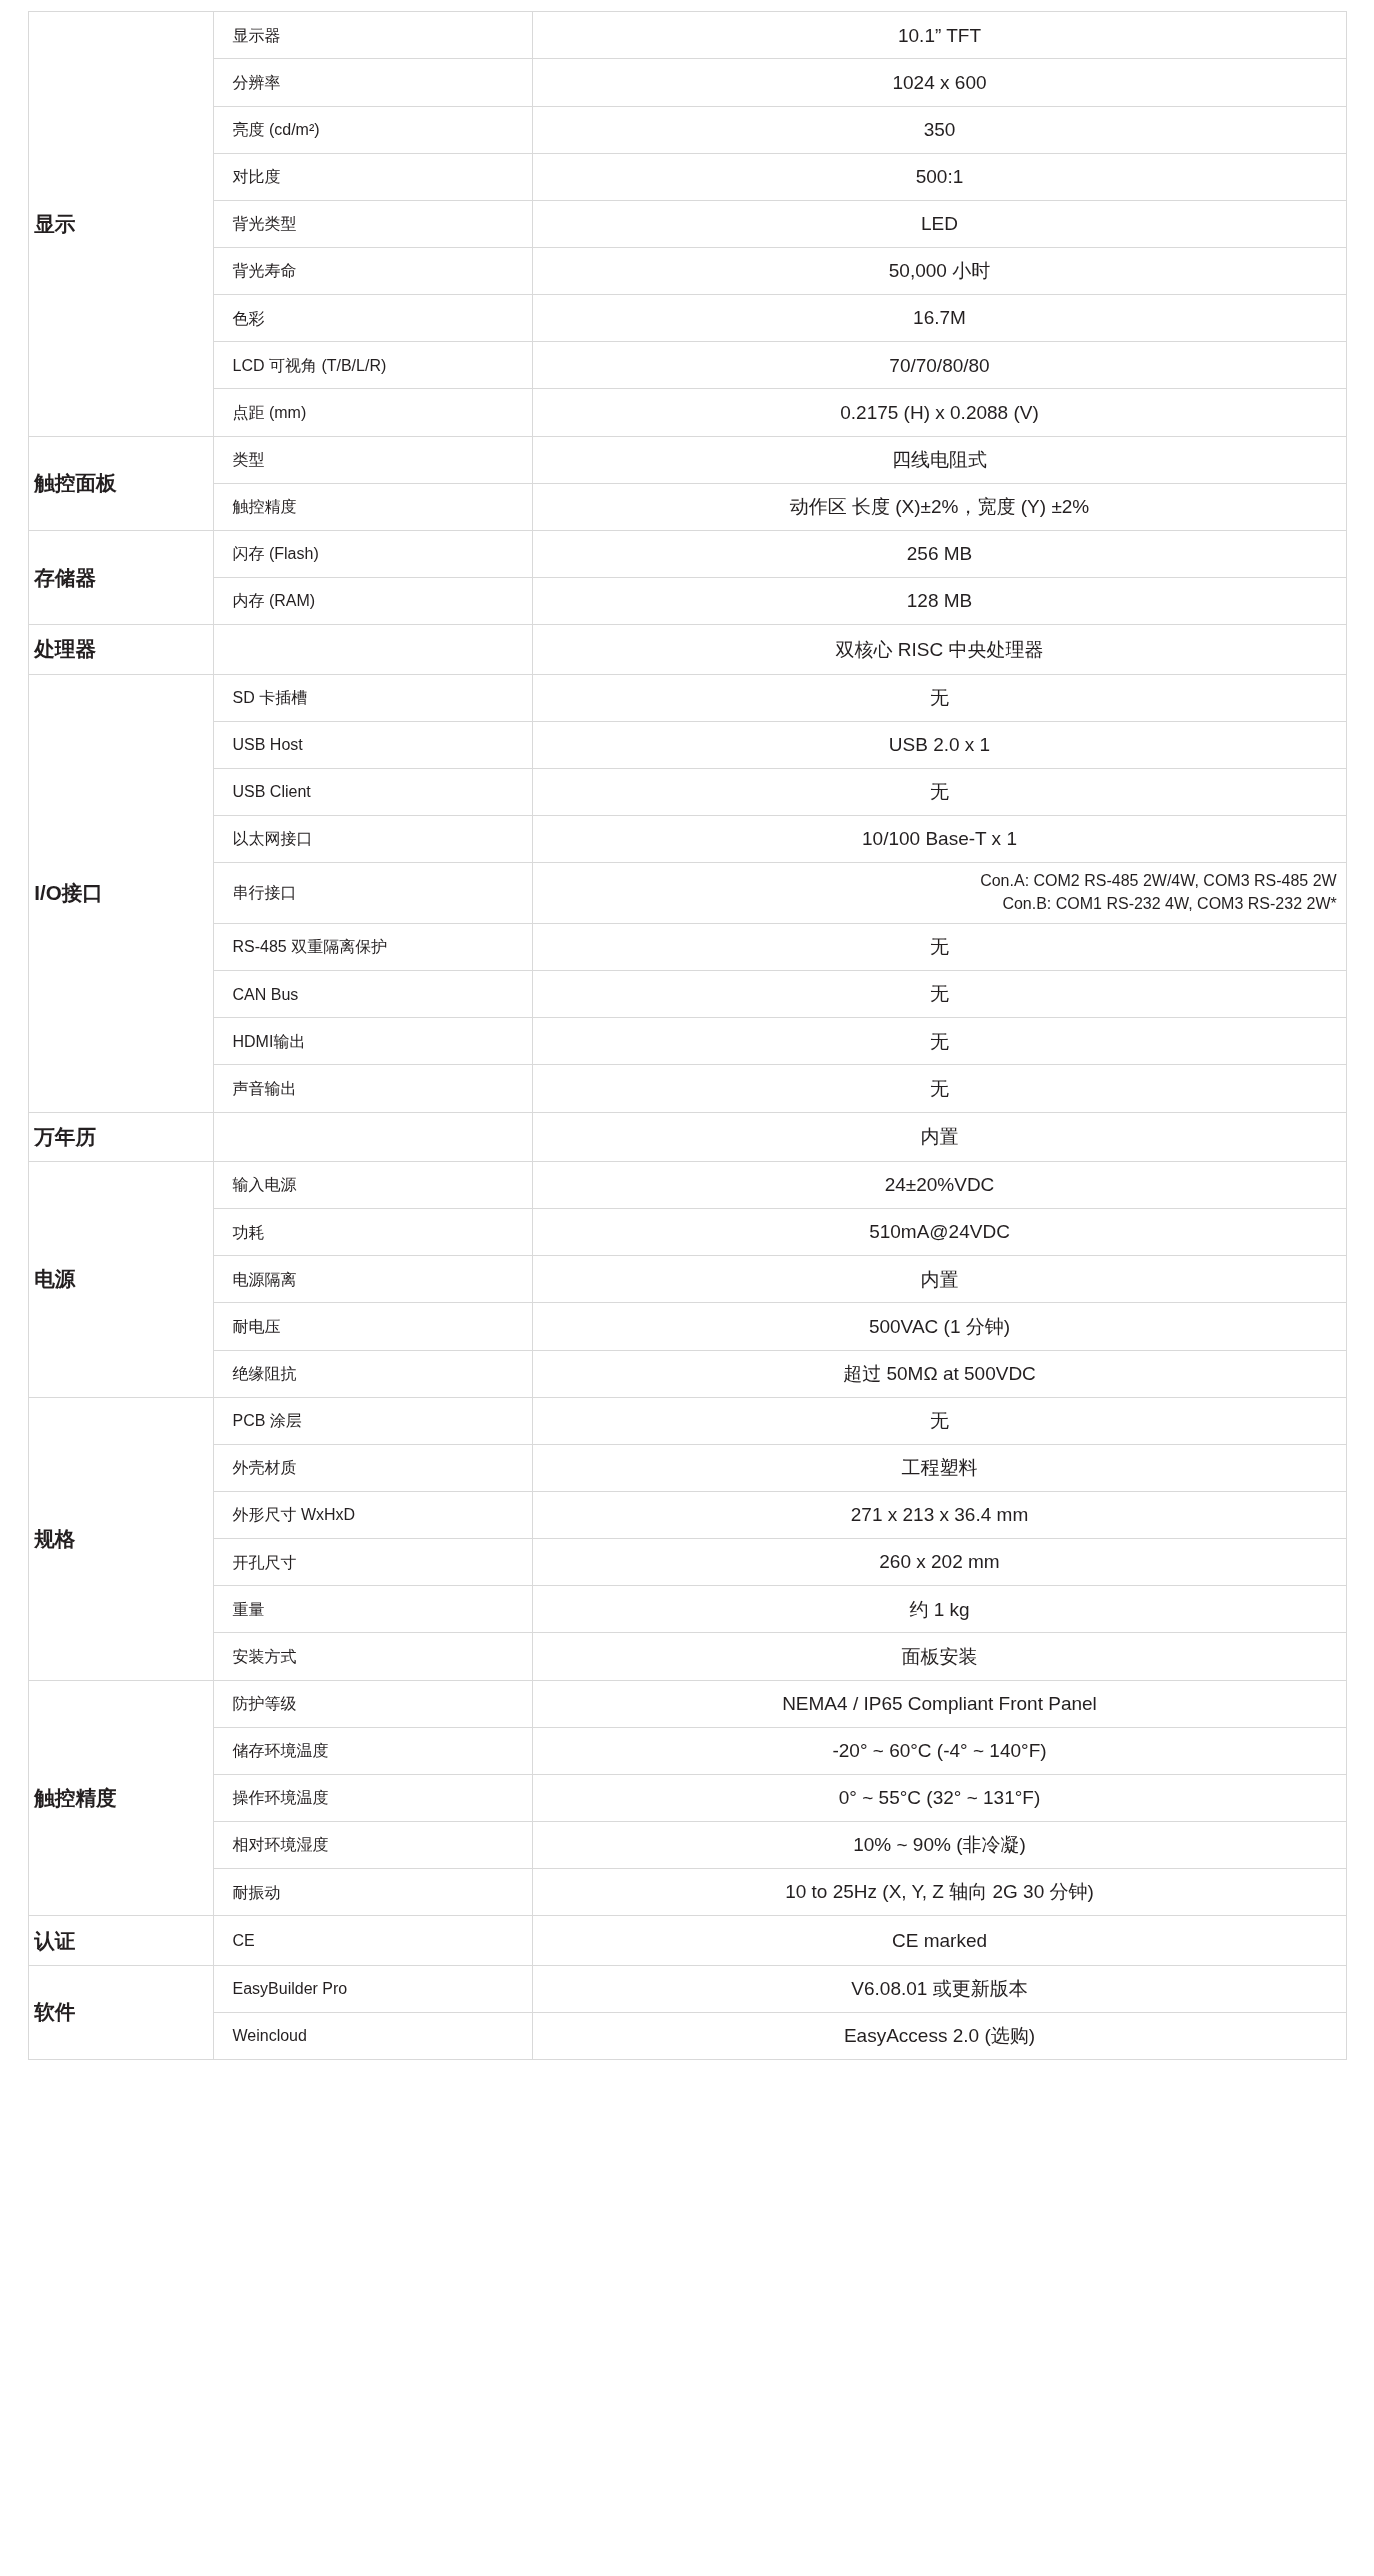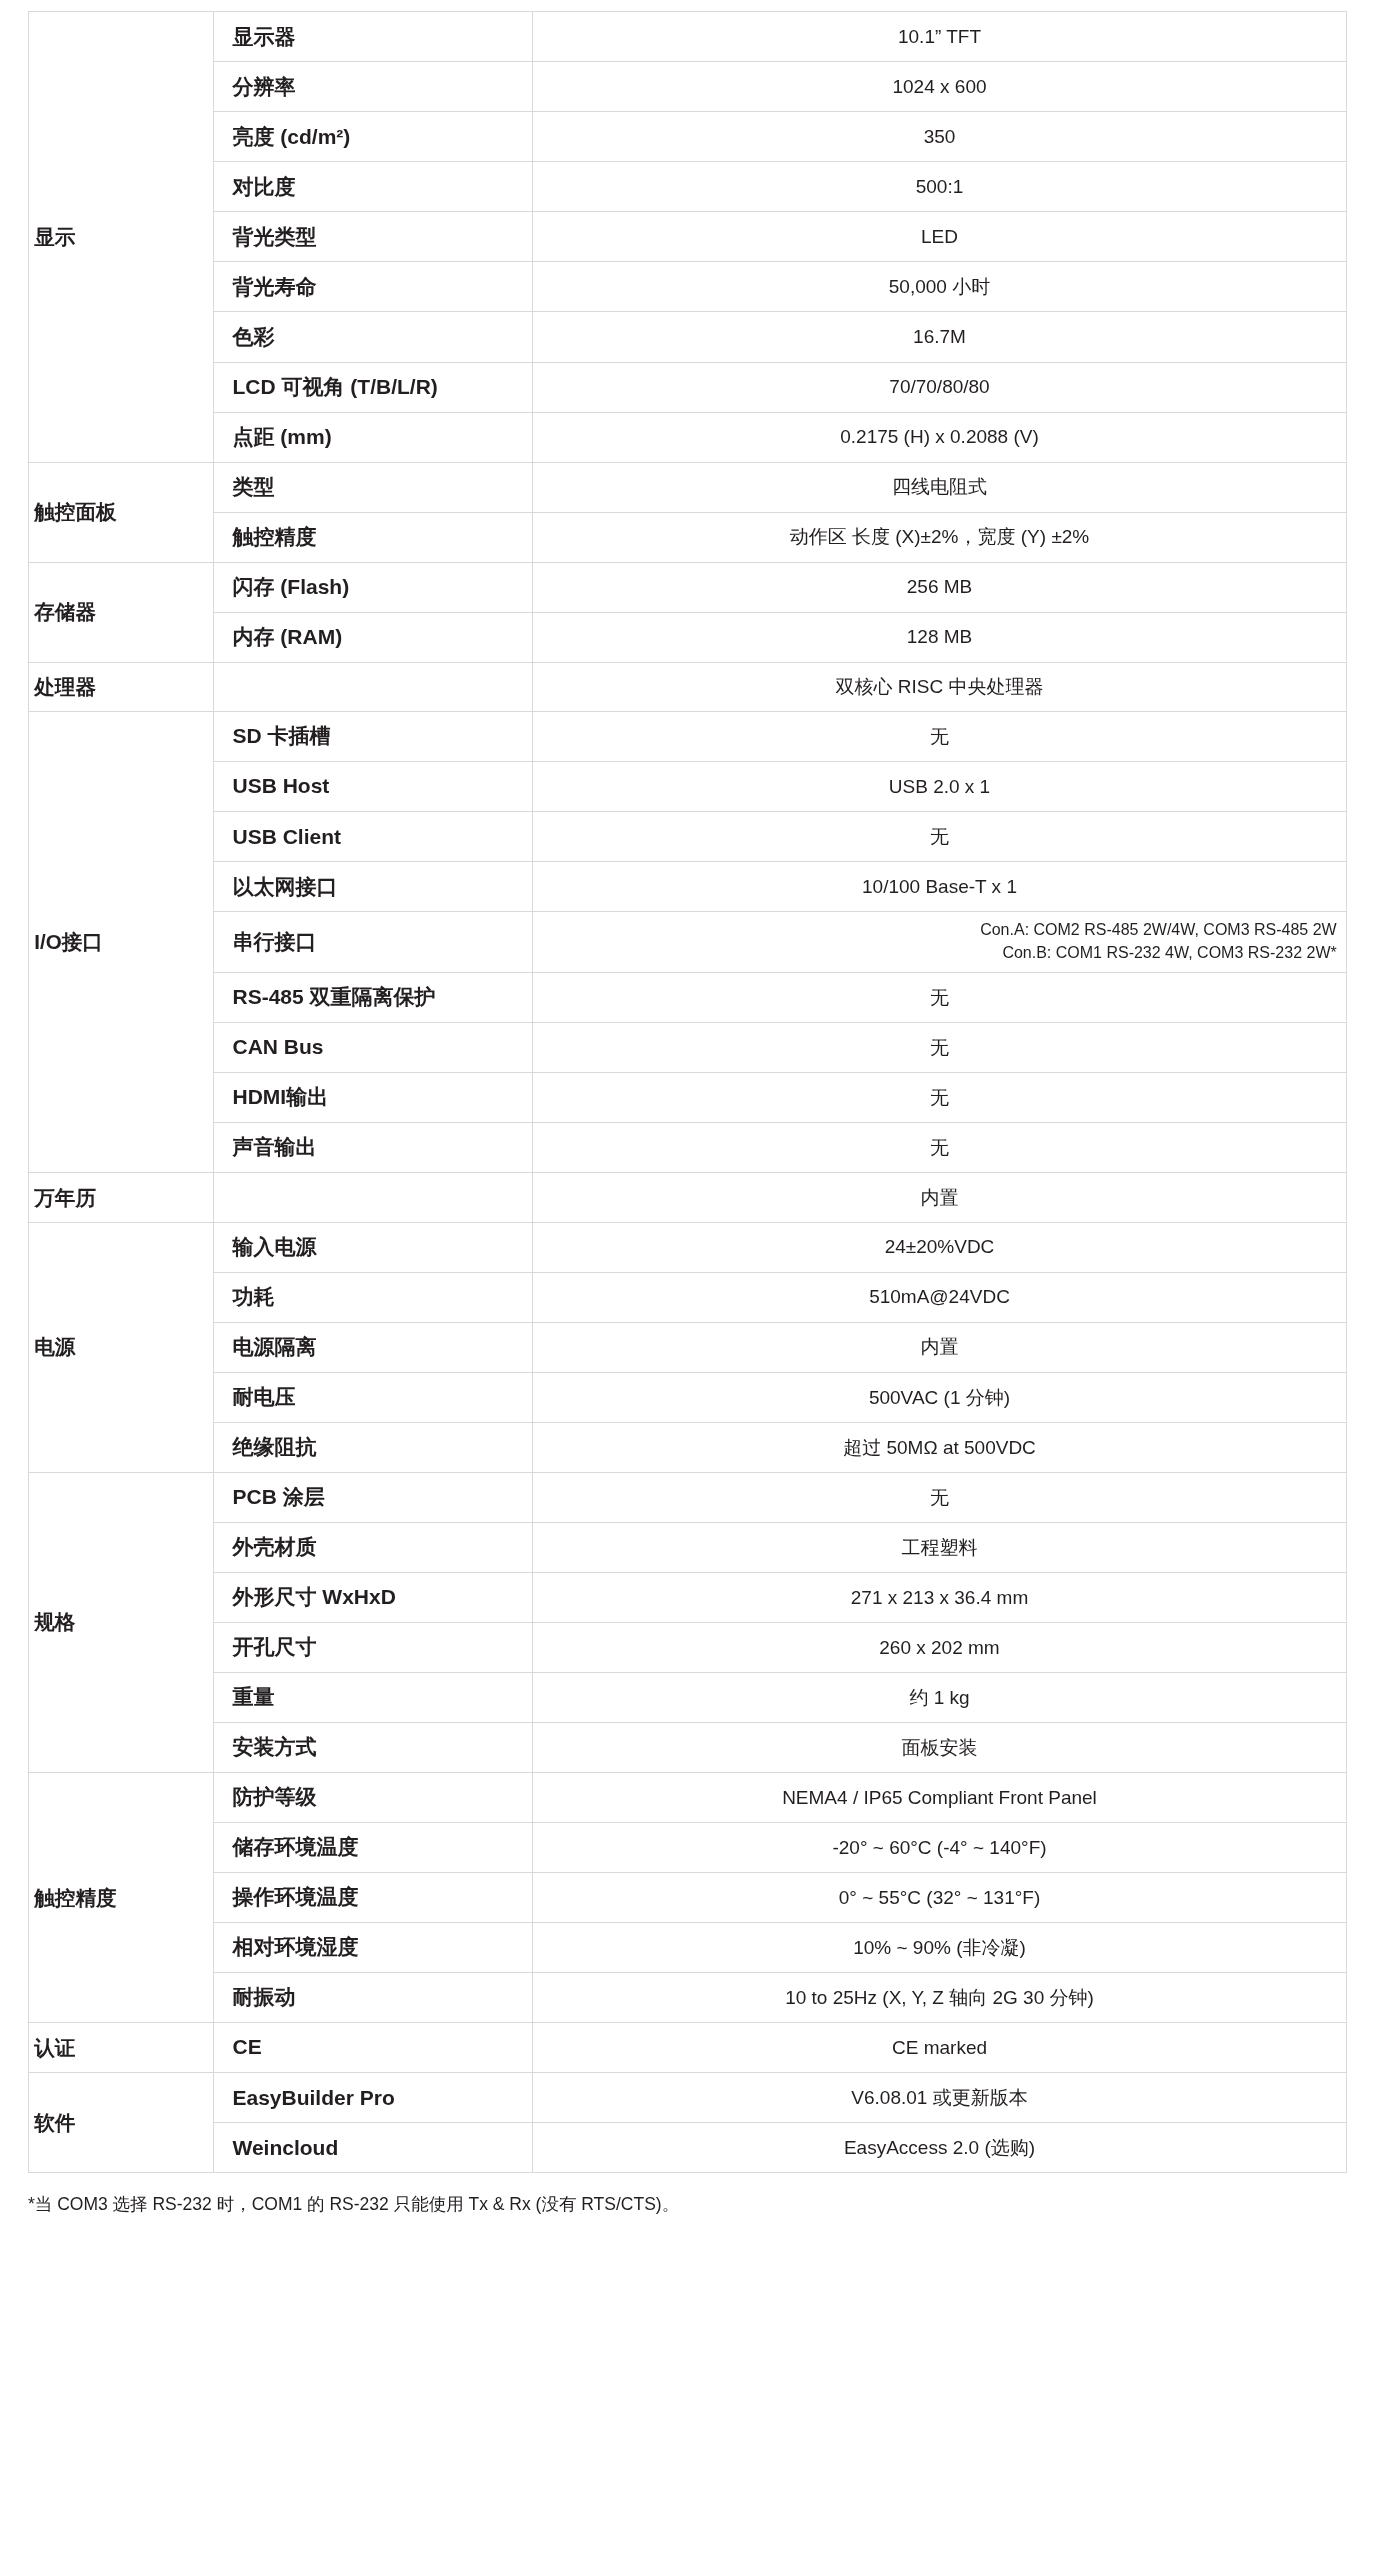--- a/index.html
+++ b/index.html
@@ -35,22 +35,22 @@
   col.c-val { width: 814px; }
 
   td.cat {
     text-align: left;
     font-weight: bold;
     font-size: 20.6px;
     color: #231f20;
     padding: 9.3px 5.2px;
   }
   td.sub {
-    font-weight: bold;
-    font-size: 21px;
+    font-weight: normal;
+    font-size: 16px;
     color: #231f20;
     padding: 9.3px 0 9.3px 18.5px;
   }
   td.val {
     text-align: center;
     font-size: 19px;
     color: #231f20;
     padding: 9.3px 9.3px;
   }
   td.val.multi {
@@ -263,16 +263,15 @@
           <td class="sub">EasyBuilder Pro</td>
           <td class="val">V6.08.01 或更新版本</td>
         </tr>
         <tr>
           <td class="sub">Weincloud</td>
           <td class="val">EasyAccess 2.0 (选购)</td>
         </tr>
       </tbody>
   </table>
 
-  <div class="footnote">*当 COM3 选择 RS-232 时，COM1 的 RS-232 只能使用 Tx &amp; Rx (没有 RTS/CTS)。</div>
 
 </div>
 
 
 </body></html>

